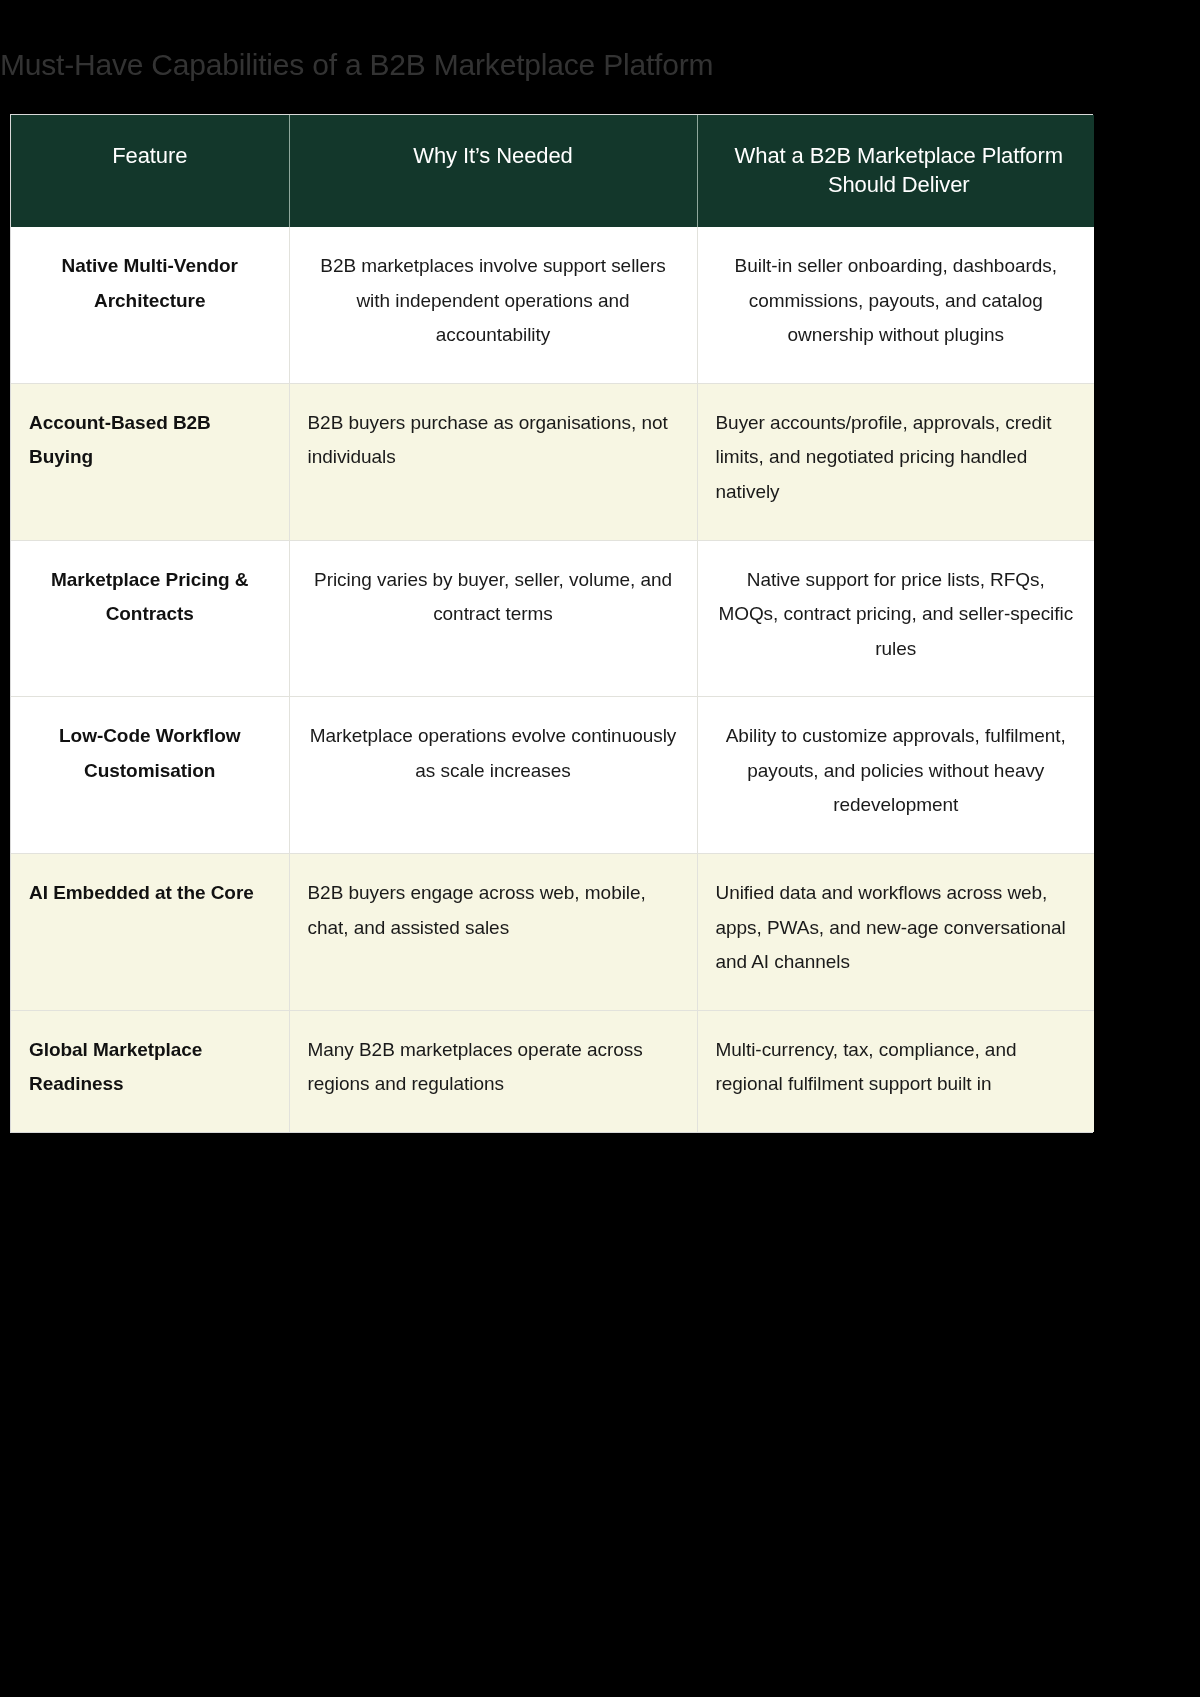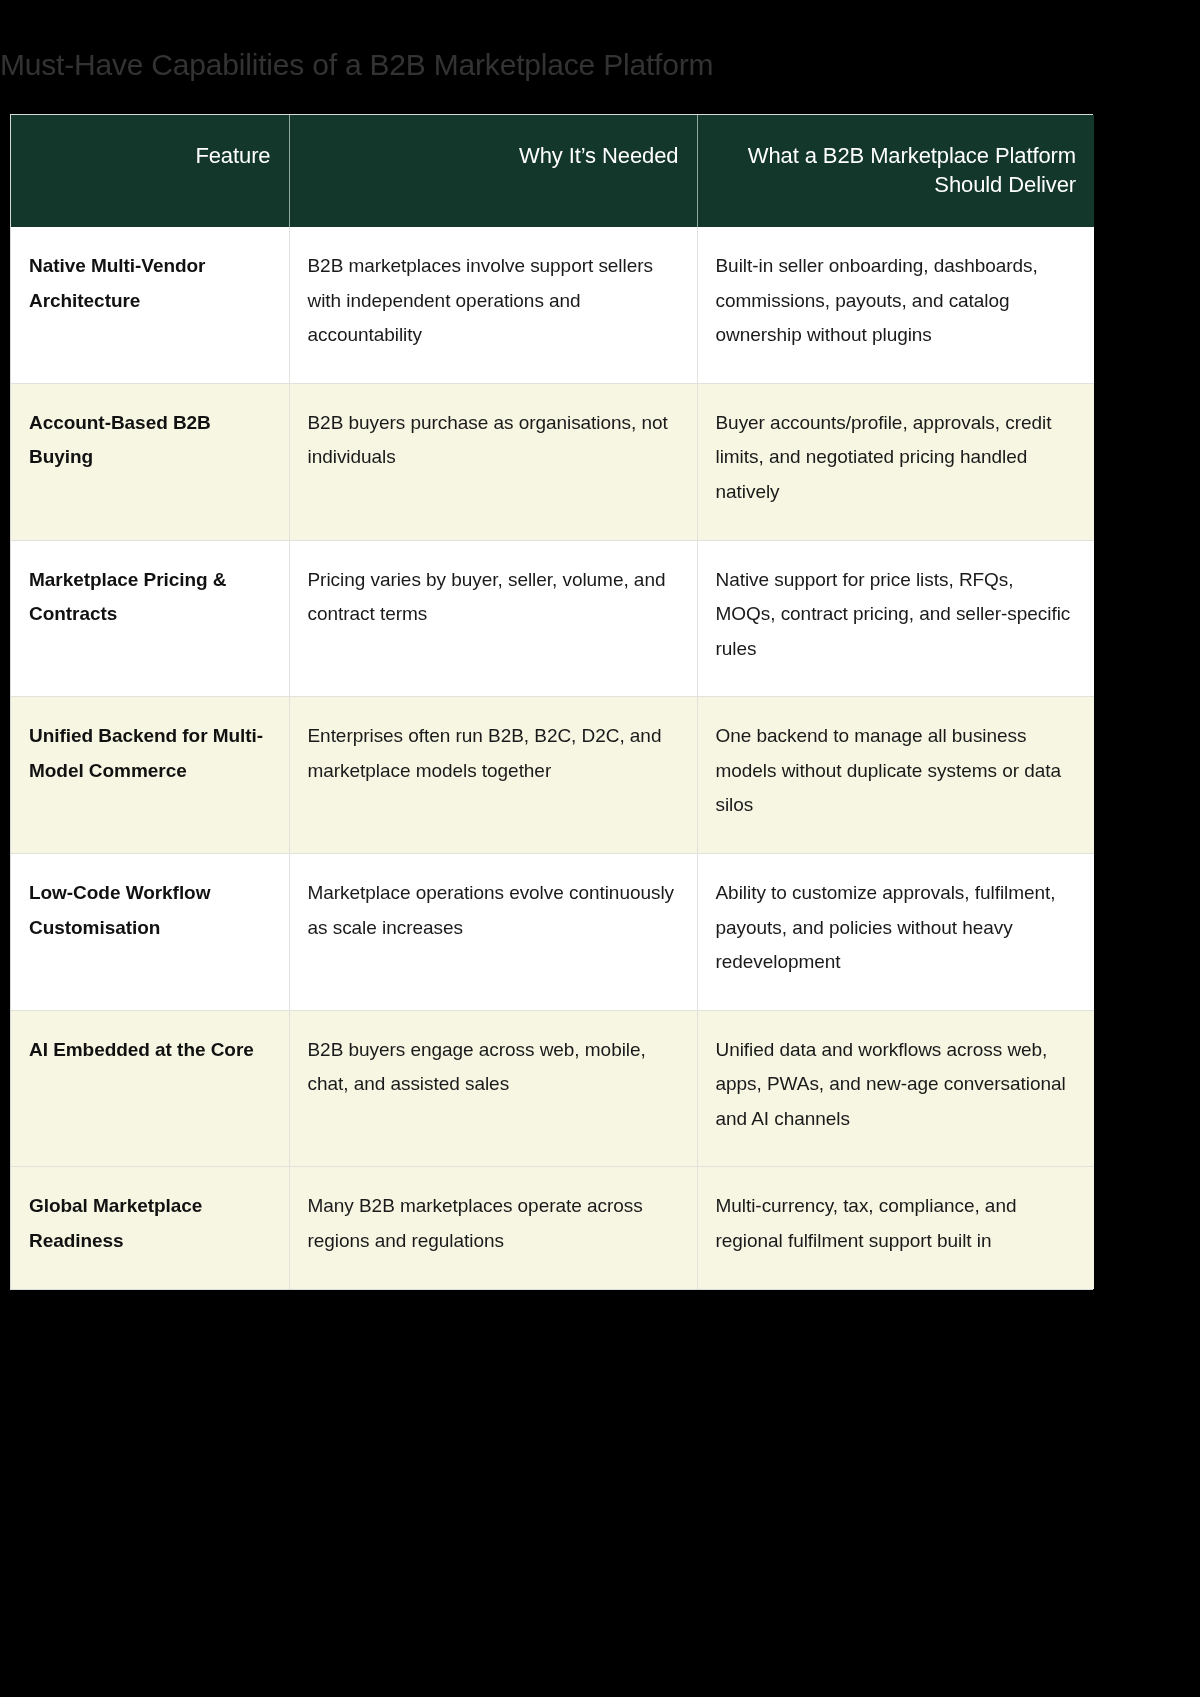--- a/index.html
+++ b/index.html
@@ -51,21 +51,21 @@
   table.cap-table col.c1 { width: 278px; }
   table.cap-table col.c2 { width: 408px; }
   table.cap-table col.c3 { width: 397px; }
 
   thead th {
     background: #13372B;
     color: #ffffff;
     font-weight: 400;
     font-size: 22px;
     line-height: 1.32;
-    text-align: right;
+    text-align: center;
     vertical-align: top;
     padding: 26px 18px 28px 18px;
     border-right: 1px solid #8fa79c;
     letter-spacing: -0.1px;
   }
   thead th:last-child { border-right: none; padding-left: 24px; }
 
   tbody td {
     vertical-align: top;
     padding: 22px 18px 30px 18px;
@@ -73,21 +73,21 @@
     line-height: 1.82;
     color: #1a1a1a;
     border-right: 1px solid #e2e2dc;
     border-bottom: 1px solid #e2e2dc;
     letter-spacing: -0.05px;
   }
   tbody td:last-child { border-right: none; }
   tbody tr:last-child td { border-bottom: none; }
 
   tbody tr.alt td { background: #F7F6E3; }
-  tbody tr.plain td { background: #ffffff; }
+  tbody tr.plain td { background: #ffffff; text-align: center; }
 
   td.feature-cell {
     font-weight: 700;
     color: #111111;
   }
 </style>
 </head>
 <body>
 
 <div class="page">
@@ -117,25 +117,20 @@
           <tr class="alt">
             <td class="feature-cell">Account-Based B2B Buying</td>
             <td>B2B buyers purchase as organisations, not individuals</td>
             <td>Buyer accounts/profile, approvals, credit limits, and negotiated pricing handled natively</td>
           </tr>
           <tr class="plain">
             <td class="feature-cell">Marketplace Pricing &amp; Contracts</td>
             <td>Pricing varies by buyer, seller, volume, and contract terms</td>
             <td>Native support for price lists, RFQs, MOQs, contract pricing, and seller-specific rules</td>
           </tr>
-          <tr class="alt">
-            <td class="feature-cell">Unified Backend for Multi-Model Commerce</td>
-            <td>Enterprises often run B2B, B2C, D2C, and marketplace models together</td>
-            <td>One backend to manage all business models without duplicate systems or data silos</td>
-          </tr>
           <tr class="plain">
             <td class="feature-cell">Low-Code Workflow Customisation</td>
             <td>Marketplace operations evolve continuously as scale increases</td>
             <td>Ability to customize approvals, fulfilment, payouts, and policies without heavy redevelopment</td>
           </tr>
           <tr class="alt">
             <td class="feature-cell">AI Embedded at the Core</td>
             <td>B2B buyers engage across web, mobile, chat, and assisted sales</td>
             <td>Unified data and workflows across web, apps, PWAs, and new-age conversational and AI channels</td>
           </tr>

